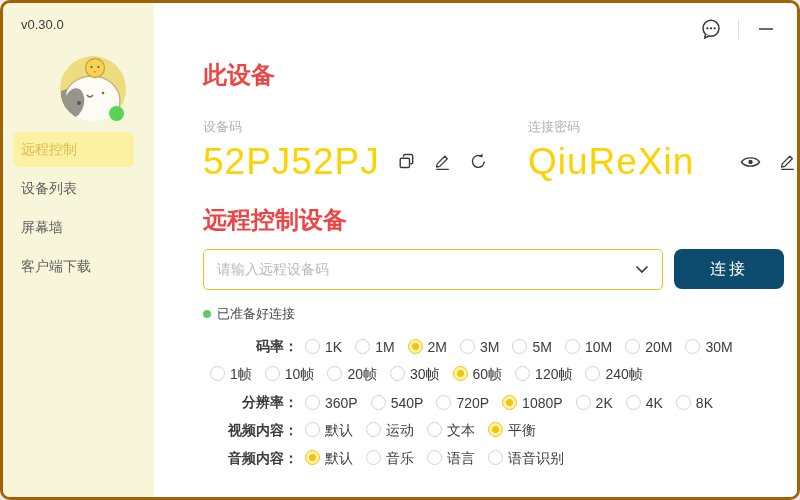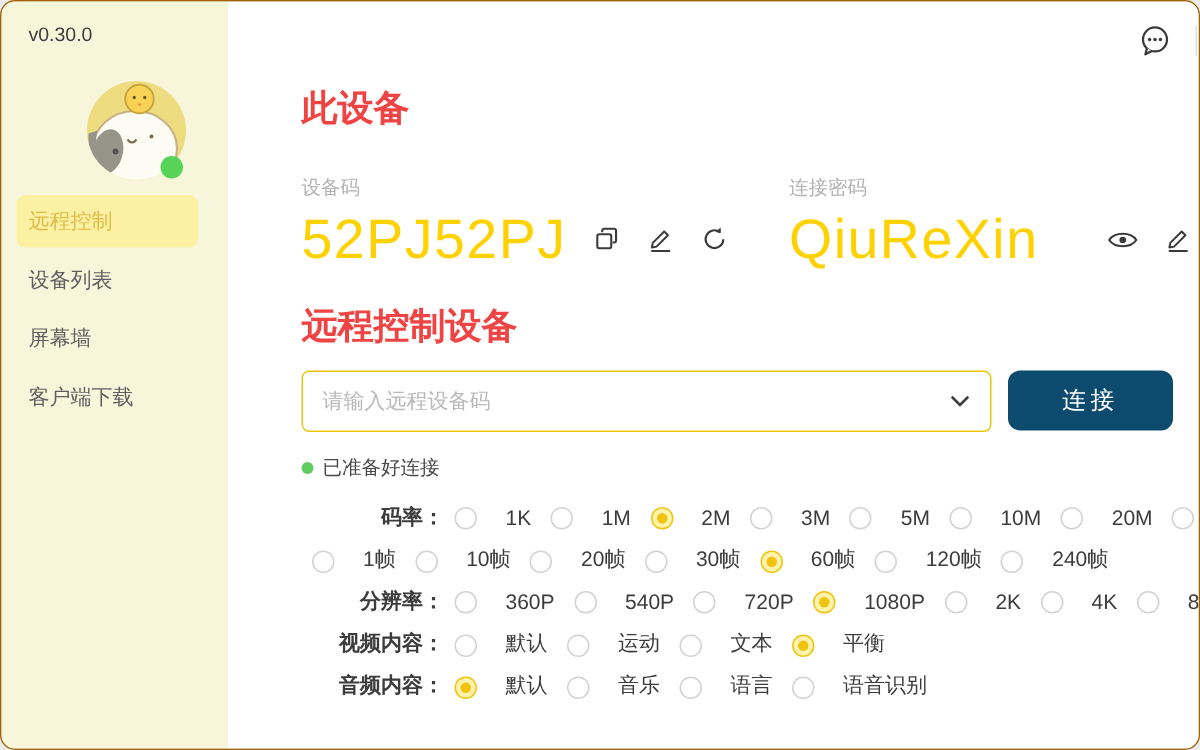--- a/index.html
+++ b/index.html
@@ -5,21 +5,21 @@
   * { box-sizing: border-box; margin: 0; padding: 0; }
   html,body { width: 800px; height: 500px; }
   body {
     font-family: "Liberation Sans", "DejaVu Sans", sans-serif;
     background: #ececec;
     overflow: hidden;
   }
   .window {
     width: 800px; height: 500px;
     background: #fff;
-    border: 1px solid #a16207;
+    border: 3px solid #a16207;
     border-radius: 10px;
     overflow: hidden;
     display: flex;
     position: relative;
   }
   
   .sidebar {
     width: 151px; height: 100%;
     background: var(--sidebar-bg, #f8f6da);
     flex-shrink: 0;
@@ -94,21 +94,21 @@
   .status-row { display: flex; align-items: center; margin-top: 15px; }
   .status-dot { width: 8px; height: 8px; border-radius: 50%; background: #5ecc5e; }
   .status-text { font-size: 13px; color: #4a4a4a; margin-left: 6px; }
   .settings { margin-top: 16px; }
   .setting-row { display: flex; align-items: center; margin-bottom: 11px; height: 17px; }
   .setting-label {
     width: 95px; text-align: right; flex-shrink: 0;
     font-size: 14px; color: #3c3c3c; font-weight: bold;
   }
   .opts { display: flex; align-items: center; margin-left: 7px; }
-  .radio-opt { display: flex; align-items: flex-end; margin-right: 13px; cursor: pointer; gap: 14px; }
+  .radio-opt { display: flex; align-items: flex-start; margin-right: 13px; cursor: pointer; }
   .radio-circle {
     width: 15px; height: 15px; border-radius: 50%;
     border: 1px solid #d2d2d2; background: #fff;
     display: flex; align-items: center; justify-content: center;
     flex-shrink: 0;
   }
   .radio-opt.selected .radio-circle { border-color: #f1c30f; background: #fdf3ac; }
   .radio-opt.selected .radio-circle::after {
     content: ""; width: 7px; height: 7px; border-radius: 50%; background: #f1c30f;
   }

